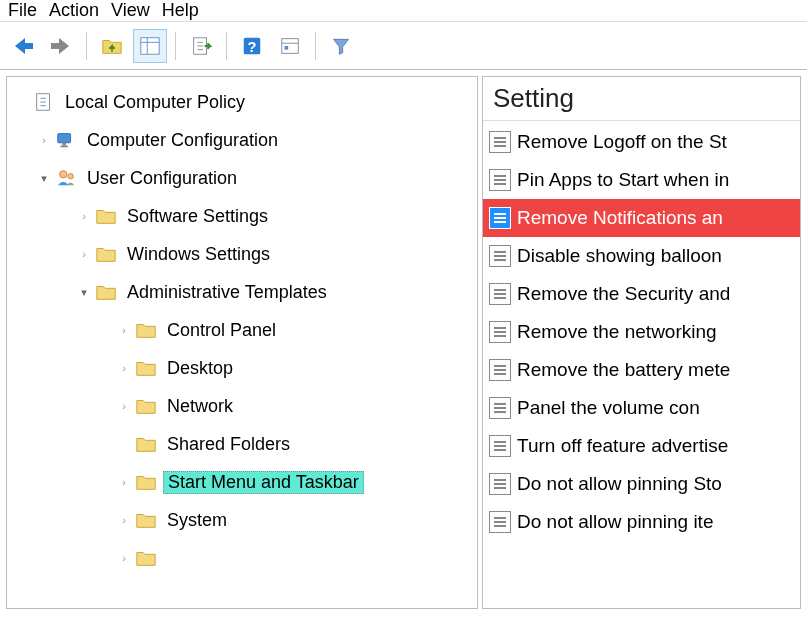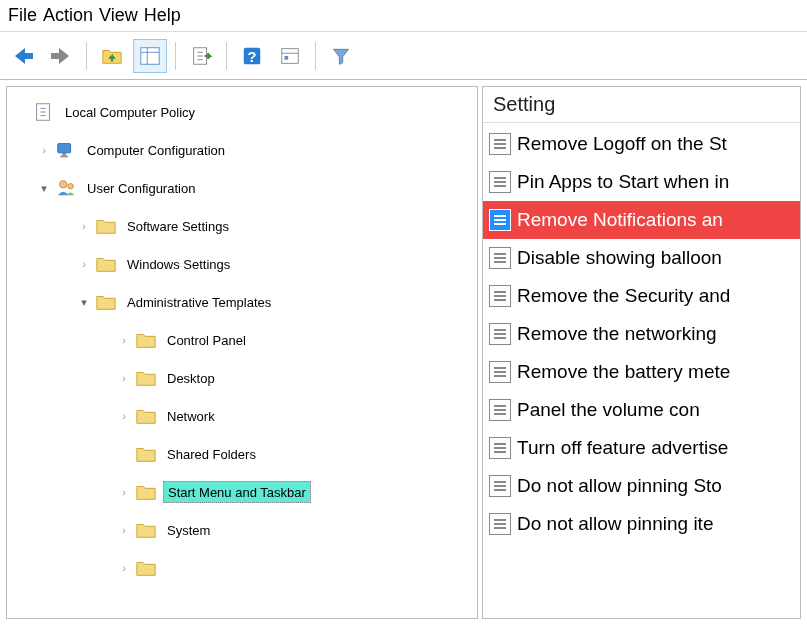--- a/index.html
+++ b/index.html
@@ -8,23 +8,23 @@
       font-size: 17px;
       background: #fff;
       width: 807px;
       height: 625px;
       overflow: hidden;
       color: #000;
     }
     .menubar {
       display: flex;
       padding: 4px 8px;
-      gap: 6px;
+      gap: 12px;
       border-bottom: 1px solid #ddd;
-      height: 32px;
+      height: 22px;
       align-items: center;
     }
     .menu-item { cursor: default; font-size: 18px; }
     .toolbar {
       display: flex;
       align-items: center;
       padding: 4px 6px;
       height: 48px;
       border-bottom: 1px solid #bbb;
       gap: 4px;
@@ -63,30 +63,30 @@
     .tree-row { padding-left: 4px; }
     .expander {
       width: 18px; height: 18px;
       display: flex; align-items: center; justify-content: center;
       color: #666; font-size: 11px;
       margin-right: 2px;
       flex-shrink: 0;
     }
     .indent { display: inline-block; flex-shrink: 0; }
     .node-icon { width: 22px; height: 22px; margin-right: 6px; flex-shrink: 0; }
-    .tree-label { font-size: 13px; }
+    .tree-label { font-size: 18px; }
     .tree-row.selected .tree-label-box {
       background: #5eead4;
       border: 1px dotted #888;
       padding: 0 4px;
     }
     .tree-label-box { padding: 0 4px; }
     .list-header {
       padding: 6px 10px;
-      font-size: 20px;
+      font-size: 26px;
       border-bottom: 1px solid #ddd;
       color: #222;
     }
     .list-body { padding-top: 2px; }
     .list-row { padding: 0 6px; gap: 6px; }
     .list-row.selected { background: #ef4444; color: #fff; }
     .setting-icon {
       width: 22px; height: 22px; flex-shrink: 0;
       border: 1px solid #888; background: #fdfdfd;
       display: flex; flex-direction: column; justify-content: center; align-items: center;

